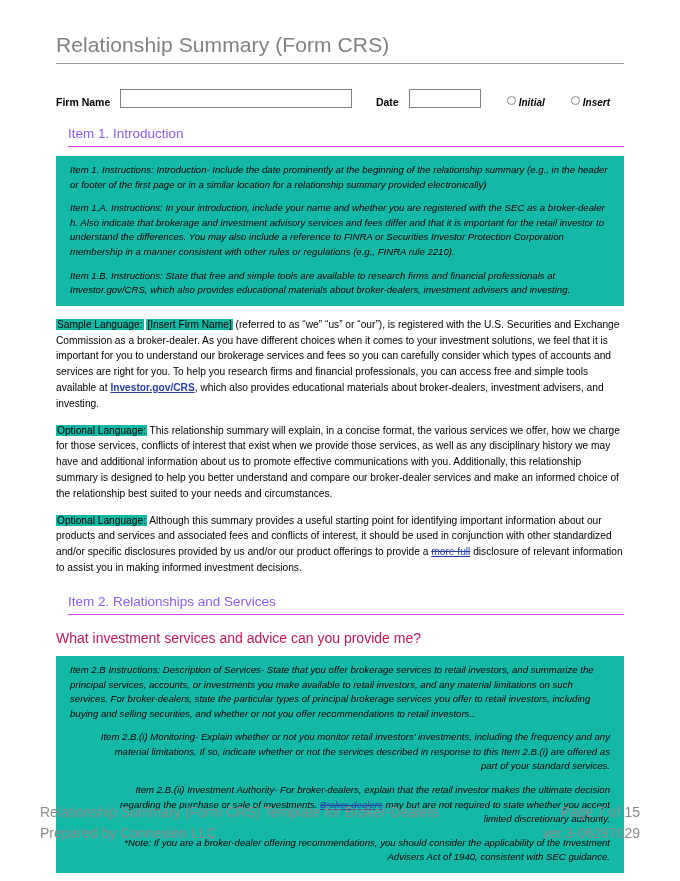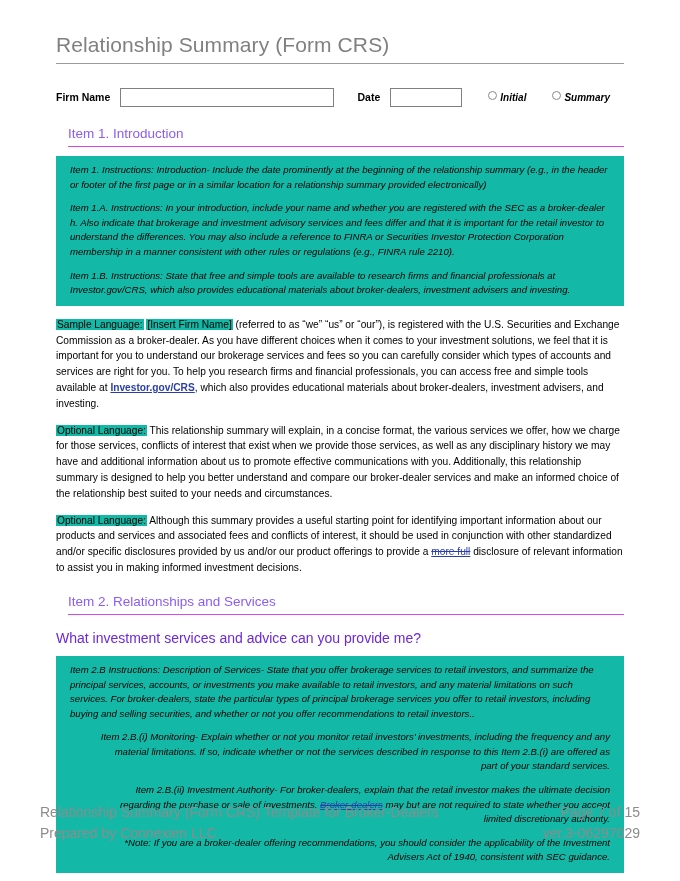--- a/index.html
+++ b/index.html
@@ -32,21 +32,21 @@
     color: #808080;
     letter-spacing: 0.1px;
     line-height: 1.2;
     padding-bottom: 6px;
     border-bottom: 1px solid #9b9b9b;
   }
 
   
   .form-row {
     display: flex;
-    align-items: center;
+    align-items: flex-end;
     margin-top: 22px;
     height: 22px;
   }
   .field-label {
     font-size: 10.5px;
     font-weight: bold;
     color: #000;
     white-space: nowrap;
   }
   .text-input {
@@ -95,21 +95,21 @@
     font-weight: normal;
     color: #8b5cf6;
     margin: 18px 0 0 12px;
     padding-bottom: 3px;
     border-bottom: 1px solid #d946ef;
     line-height: 1.25;
   }
   .question-head {
     font-size: 14px;
     font-weight: normal;
-    color: #6d28d9;
+    color: #be185d;
     margin: 14px 0 0 0;
     line-height: 1.3;
   }
 
   
   .instr-block {
     background: #14b8a6;
     padding: 7px 14px 8px 14px;
     margin-top: 9px;
   }
@@ -172,21 +172,21 @@
     <span class="field-label date-label">Date</span>
     <input class="text-input date-input" type="text" value="" style="">
 
     <div class="radio-group">
       <div class="radio-unit">
         <span class="radio-dot"></span>
         <span class="radio-label">Initial</span>
       </div>
       <div class="radio-unit">
         <span class="radio-dot"></span>
-        <span class="radio-label">Summary</span>
+        <span class="radio-label">Insert</span>
       </div>
     </div>
   </div>
 
   <h2 class="section-head">Item 1. Introduction</h2>
 
   <div class="instr-block">
     <p>Item 1. Instructions: Introduction- Include the date prominently at the beginning of the relationship summary (e.g., in the header or footer of the first page or in a similar location for a relationship summary provided electronically)</p>
     <p>Item 1.A. Instructions: In your introduction, include your name and whether you are registered with the SEC as a broker-dealer h. Also indicate that brokerage and investment advisory services and fees differ and that it is important for the retail investor to understand the differences. You may also include a reference to FINRA or Securities Investor Protection Corporation membership in a manner consistent with other rules or regulations (e.g., FINRA rule 2210).</p>
     <p>Item 1.B. Instructions: State that free and simple tools are available to research firms and financial professionals at Investor.gov/CRS, which also provides educational materials about broker-dealers, investment advisers and investing.</p>

